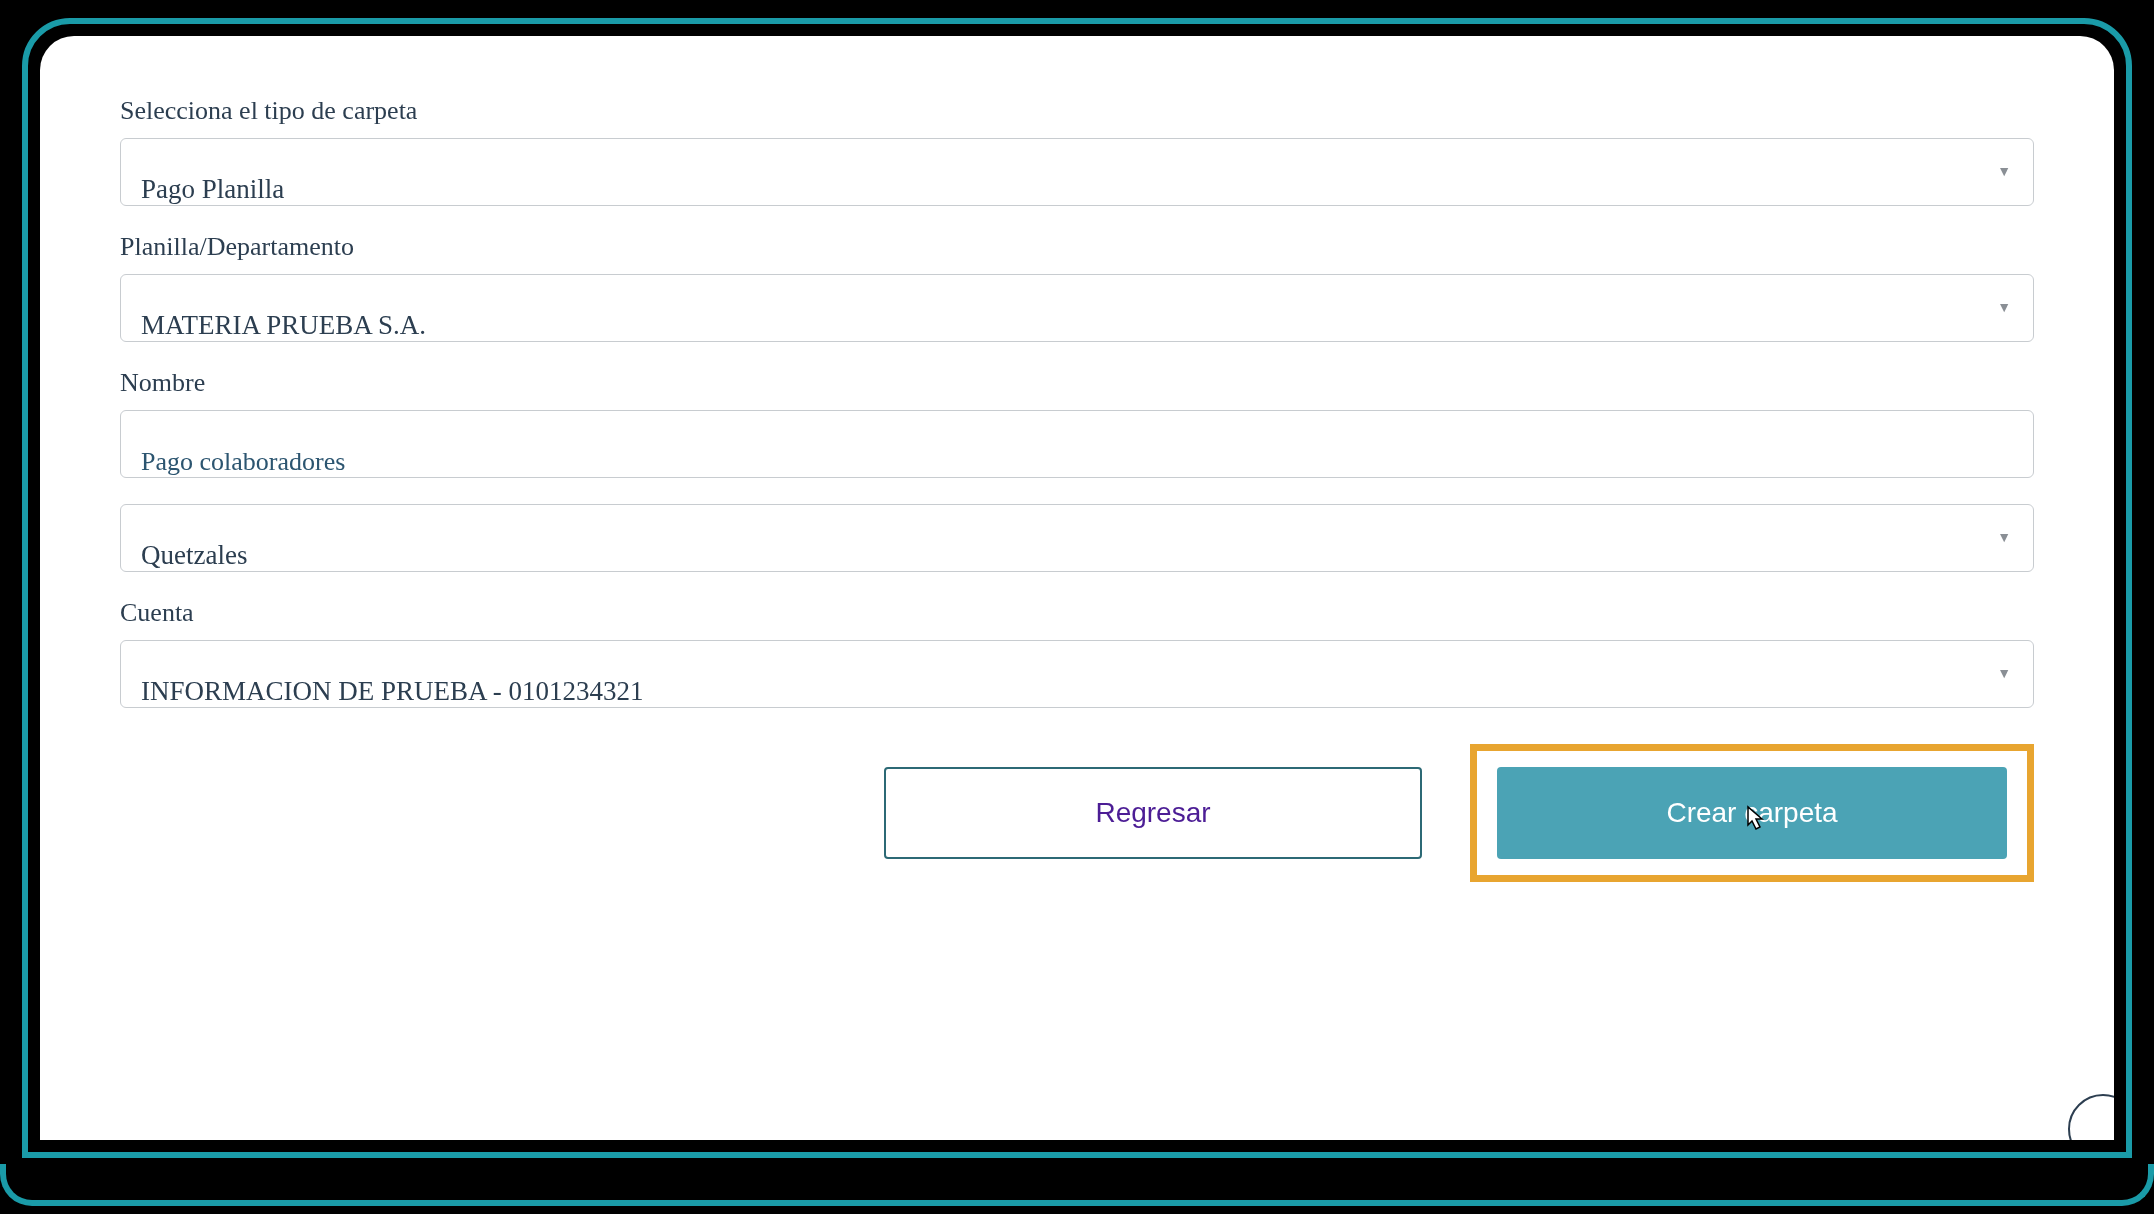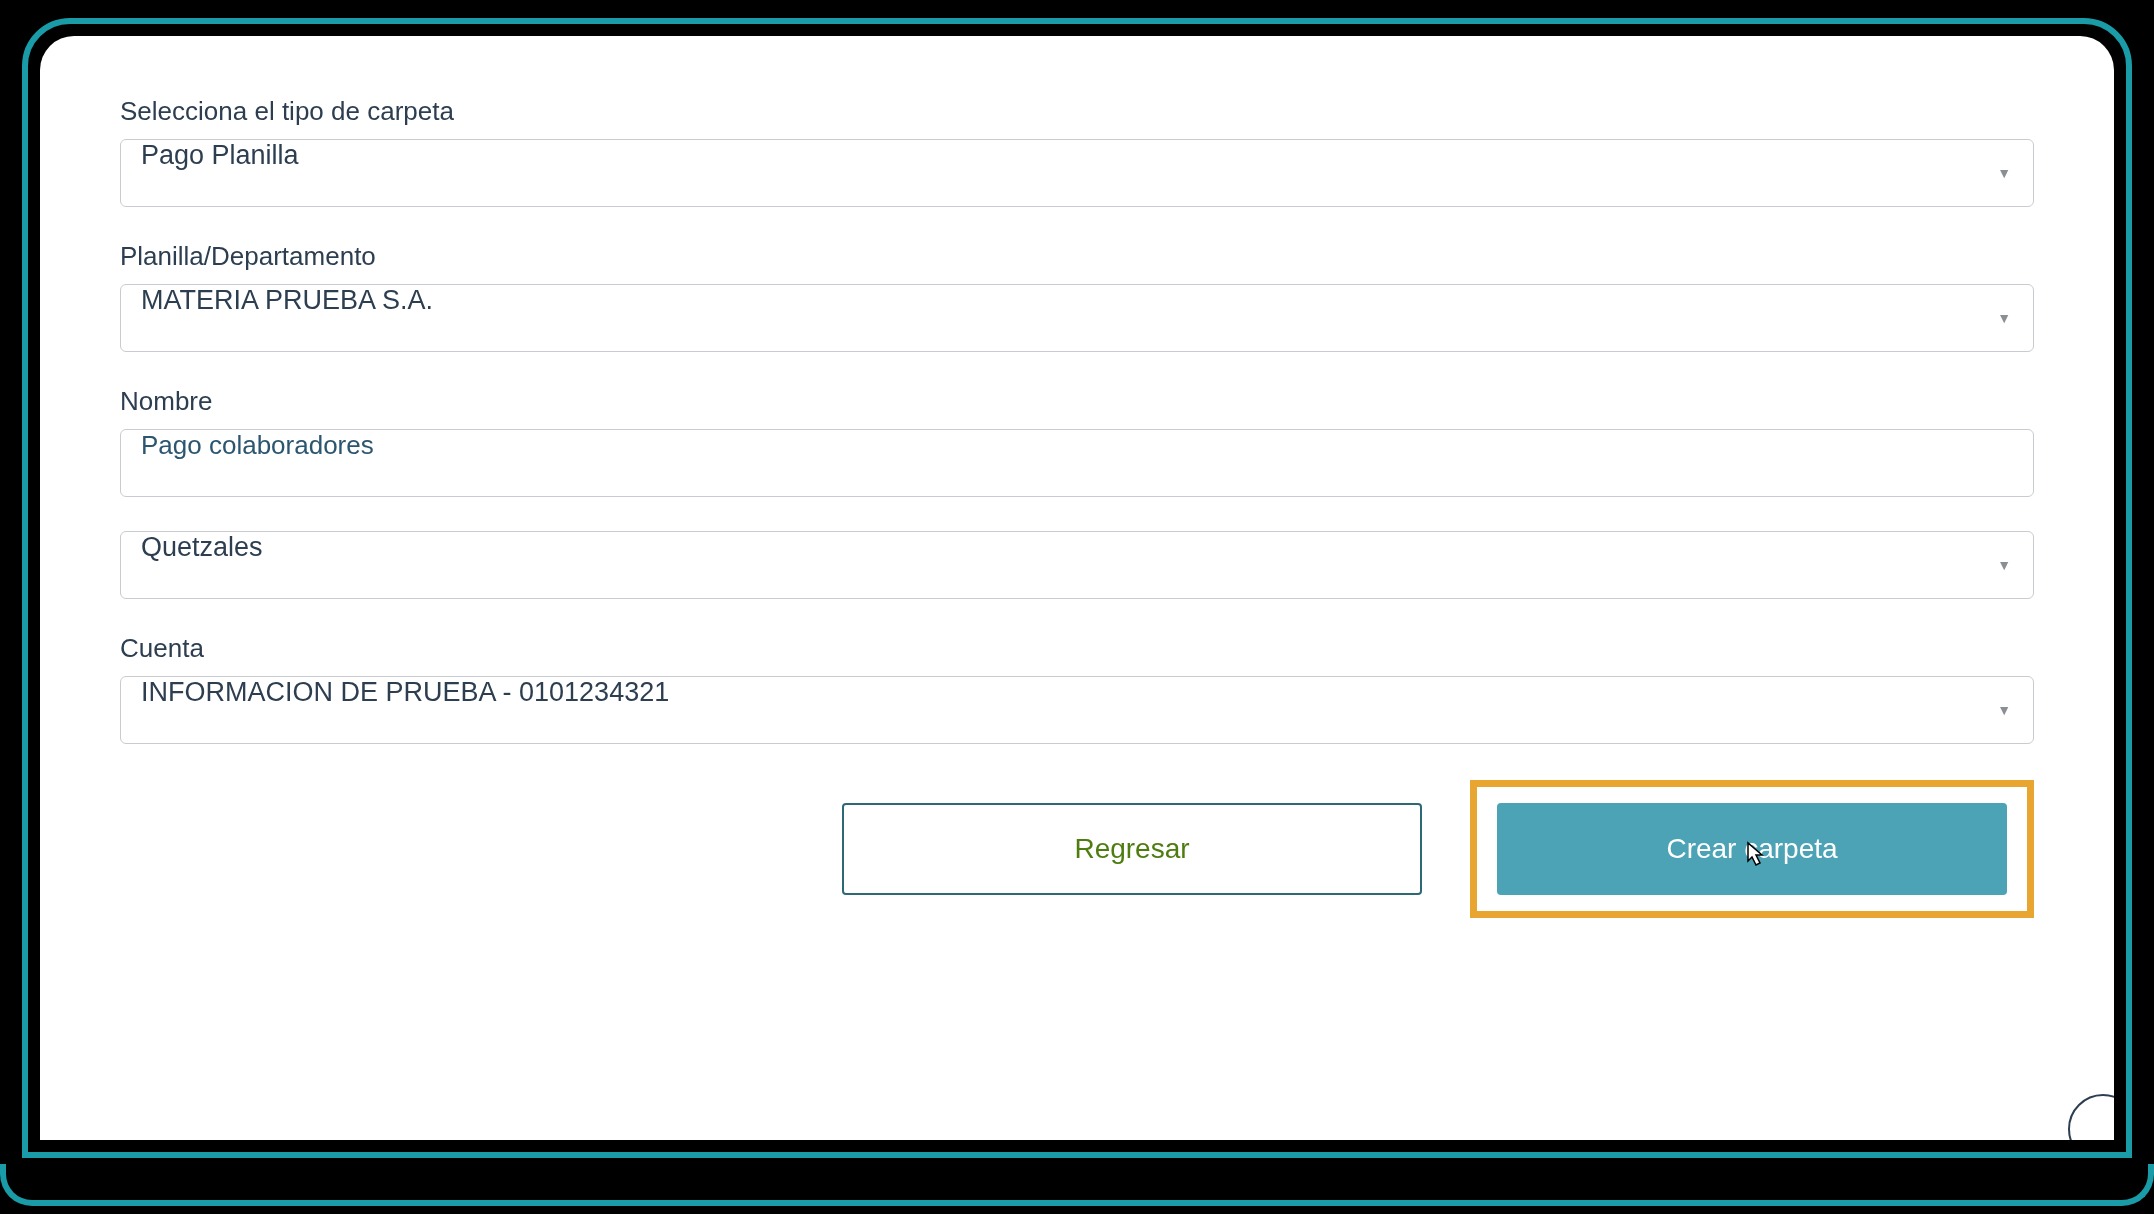--- a/index.html
+++ b/index.html
@@ -41,40 +41,41 @@
       left: 0;
       right: 0;
       bottom: 8px;
       height: 42px;
       background: #000;
       border: 6px solid #1a9ba8;
       border-top: none;
       border-radius: 0 0 32px 32px;
     }
     .form-group {
-      margin-bottom: 34px;
+      margin-bottom: 26px;
+      font-family: Liberation Serif, serif;
     }
     .form-label {
       display: block;
       font-size: 26px;
       color: #2c3e50;
       margin-bottom: 12px;
       font-weight: 400;
     }
     .form-control, .form-select {
       width: 100%;
       height: 68px;
       border: 1.5px solid #c8ccd0;
       border-radius: 6px;
       background: #fff;
       padding: 0 20px;
       font-size: 27px;
       color: #2c3e50;
       display: flex;
-      align-items: flex-start;
+      align-items: flex-end;
       position: relative;
     }
     .form-select {
       cursor: pointer;
     }
     .select-arrow {
       position: absolute;
       right: 22px;
       top: 50%;
       transform: translateY(-50%);
@@ -98,24 +99,24 @@
       border-radius: 4px;
       font-size: 28px;
       font-weight: 500;
       display: flex;
       align-items: center;
       justify-content: center;
       cursor: pointer;
       border: none;
     }
     .btn-secondary {
-      width: 580px;
+      width: 538px;
       background: #fff;
       border: 2.5px solid #2c6975;
-      color: #4d7c0f;
+      color: #4c1d95;
     }
     .highlight-box {
       border: 7px solid #e8a530;
       padding: 16px 20px;
       display: inline-flex;
     }
     .btn-primary {
       width: 510px;
       background: #4ba3b5;
       color: #fff;

